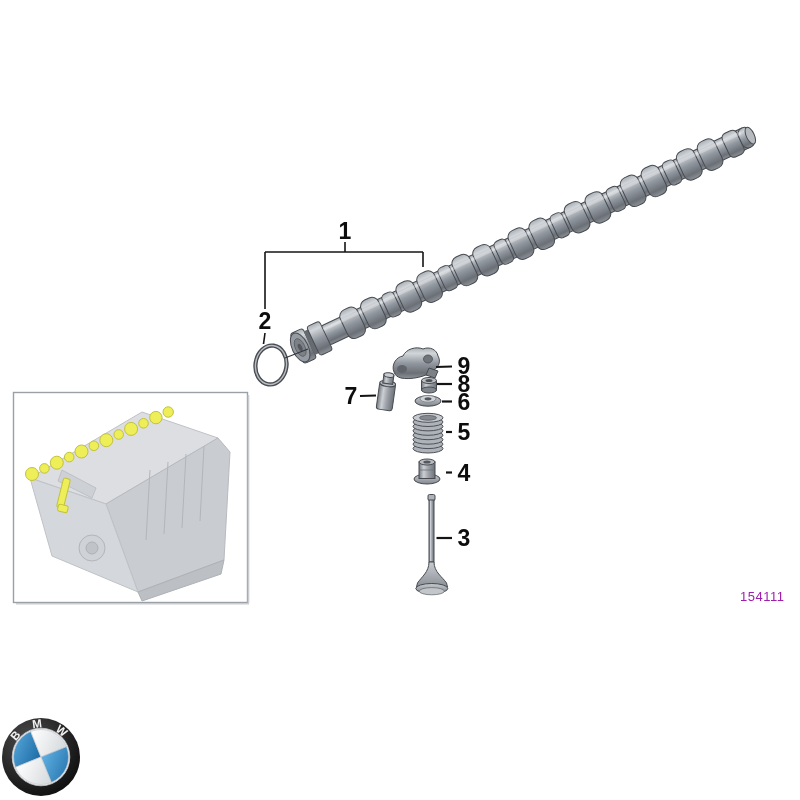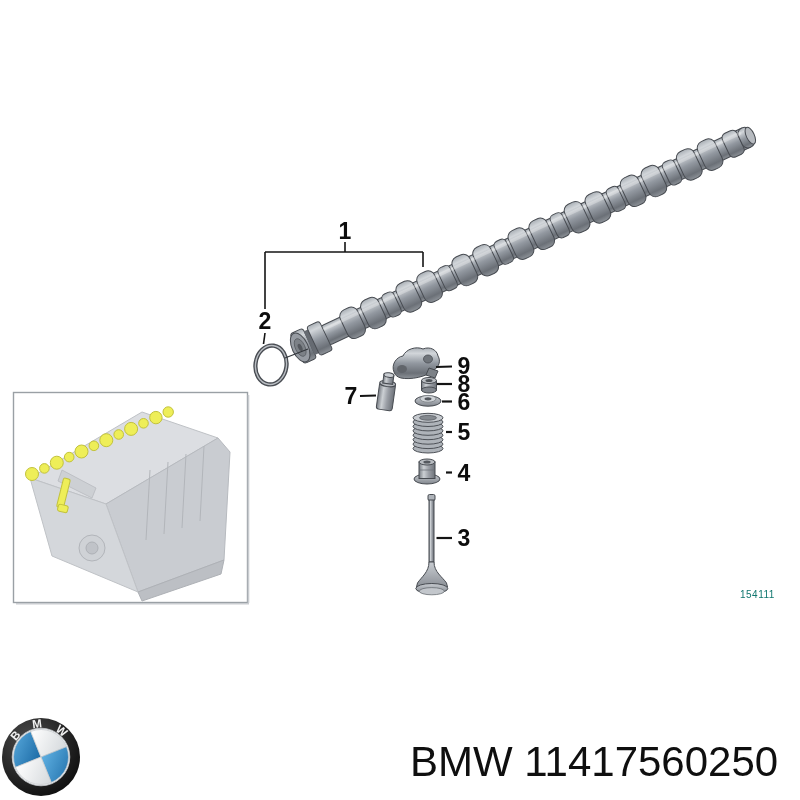--- a/index.html
+++ b/index.html
@@ -9,21 +9,21 @@
   }
   .diagram-svg{position:absolute;left:0;top:0;width:800px;height:800px;}
   .callout{
     position:absolute;transform:translate(-50%,-50%);
     font-family:"Liberation Sans",sans-serif;
     font-weight:bold;font-size:23px;color:#0d0d0d;line-height:1;
     user-select:none;
   }
   .drawing-number{
     position:absolute;left:740px;top:590px;
-    font-size:10px;color:#0f766e;letter-spacing:0.5px;line-height:1;
+    font-size:13px;color:#a21caf;letter-spacing:0.5px;line-height:1;
   }
   .caption{
     position:absolute;left:410px;top:741px;
     font-size:42px;color:#0f0f0f;white-space:nowrap;line-height:1;
     letter-spacing:0px;
   }
   .logo-svg{position:absolute;left:1px;top:717px;width:80px;height:80px;}
 </style>
 </head>
 <body>
@@ -249,15 +249,14 @@
       <path d="M0,0 L27.5,0 A27.5,27.5 0 0 1 0,27.5 Z" fill="url(#gBlueQ)"></path>
       <path d="M0,0 L0,27.5 A27.5,27.5 0 0 1 -27.5,0 Z" fill="url(#gWhiteQ)"></path>
     </g>
     <g fill="#f2f2f2" font-family="Liberation Sans, sans-serif" font-size="11.5" font-weight="bold" text-anchor="middle">
       <text transform="rotate(-50) translate(0,-29.5)">B</text>
       <text transform="rotate(-7) translate(0,-29.5)">M</text>
       <text transform="rotate(38) translate(0,-29.5)">W</text>
     </g>
   </svg>
 
-  <div class="caption">BMW 11417560250</div>
 
 </div>
 
 </body></html>

